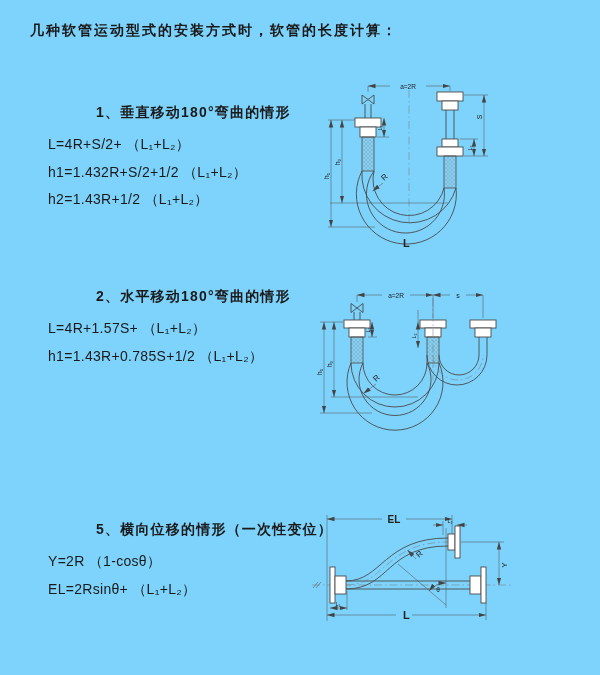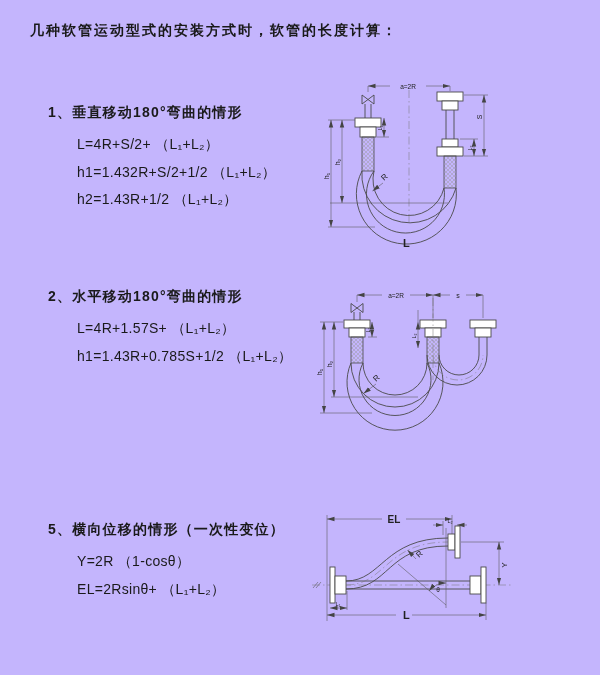--- a/index.html
+++ b/index.html
@@ -1,27 +1,27 @@
 <!DOCTYPE html>
 <html><head>
 <meta charset="utf-8">
 <style>
   html,body{margin:0;padding:0;}
   body{
     width:600px;height:675px;background:#ffffff;position:relative;overflow:hidden;
     font-family:"Liberation Sans","DejaVu Sans",sans-serif;color:#1a1a1a;
   }
-  .page{position:absolute;inset:0;background:#c4b5fd;}
+  .page{position:absolute;inset:0;background:#7dd3fc;}
   .title{
     position:absolute;left:30px;top:22px;font-size:14px;font-weight:600;
     letter-spacing:2px;white-space:nowrap;
   }
   .sec{position:absolute;left:48px;}
-  .heading{font-size:14px;font-weight:600;letter-spacing:1.2px;height:20px;margin-bottom:7px;white-space:nowrap;}
-  .formula{font-size:14px;margin-left:29px;height:27.5px;line-height:27.5px;letter-spacing:0.3px;white-space:nowrap;}
+  .heading{font-size:14px;font-weight:600;letter-spacing:1.2px;height:20px;margin-bottom:7px;white-space:nowrap;margin-left:48px;}
+  .formula{font-size:14px;height:27.5px;line-height:27.5px;letter-spacing:0.3px;white-space:nowrap;}
   .dgm{position:absolute;}
   
   .ol{stroke:#4a4a4a;stroke-width:0.9;fill:none;}
   .fit{fill:#fff;stroke:#4a4a4a;stroke-width:0.9;}
   .dl{stroke:#555;stroke-width:0.55;fill:none;}
   .cl{stroke:#777;stroke-width:0.5;fill:none;stroke-dasharray:8 3 1.5 3;}
   svg text{fill:#222;font-family:"Liberation Sans","DejaVu Sans",sans-serif;}
   .t5{font-size:5.5px;}.t6{font-size:6.5px;}.t7{font-size:7px;}.t8{font-size:8px;}
   .tb{font-size:11px;font-weight:700;}
   .tb10{font-size:10px;font-weight:700;}

